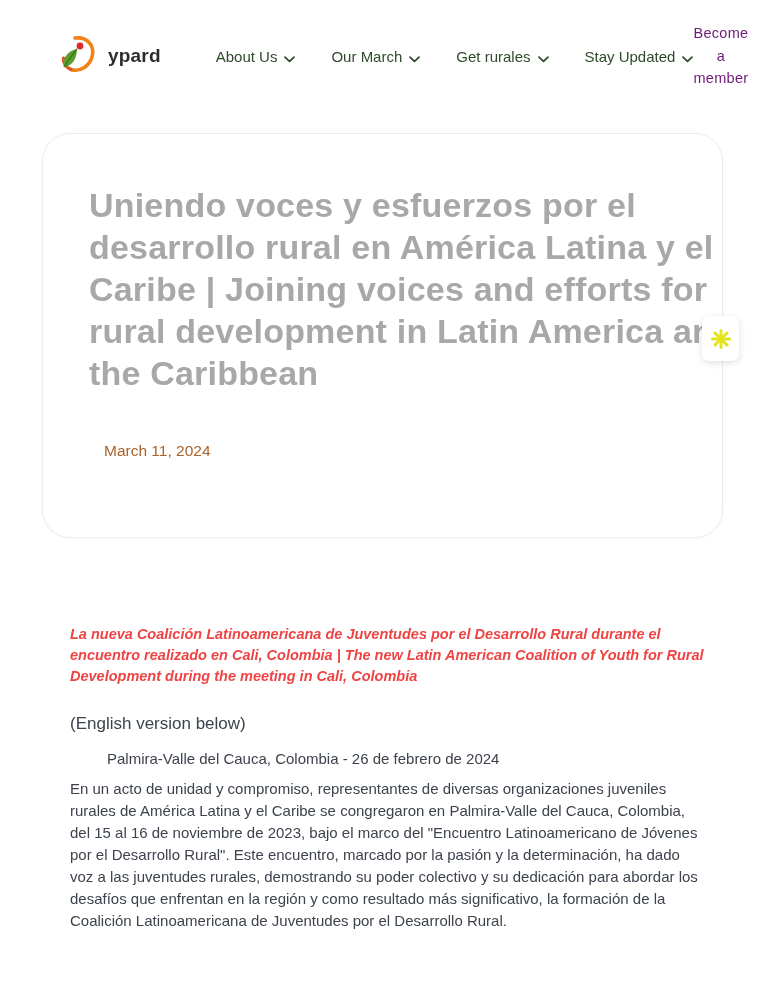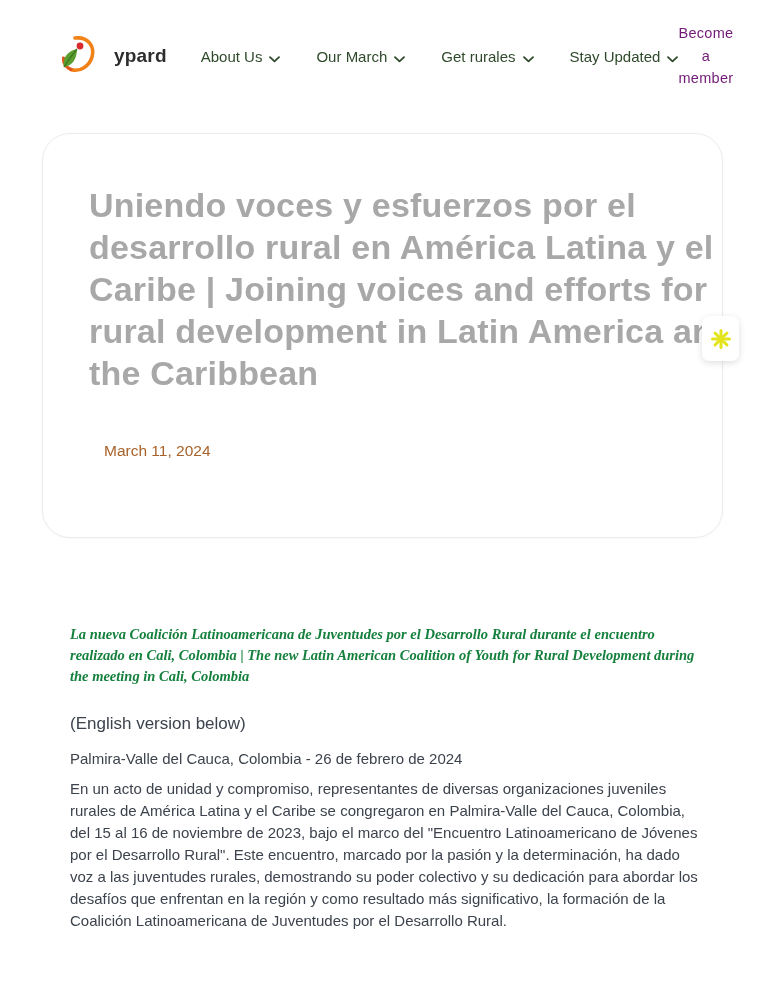--- a/index.html
+++ b/index.html
@@ -12,25 +12,25 @@
     color: #3d434d;
   }
   .page { position: relative; width: 773px; height: 1000px; background:#fff; }
 
   
   .header {
     display: flex; align-items: center;
     height: 112px;
     padding-left: 55px; padding-right: 78px;
   }
-  .logo { display: flex; align-items: center; gap: 13px; cursor: pointer; text-align: center; }
+  .logo { display: flex; align-items: center; gap: 7px; cursor: pointer; text-align: center; }
   .logo-text {
     font-size: 19px; font-weight: 700; color: #2d2d2d; letter-spacing: 0.2px;
   }
-  .nav { display: flex; align-items: center; gap: 36px; margin-left: 34px; }
+  .nav { display: flex; align-items: center; gap: 36px; margin-left: 55px; }
   .nav-item {
     display: flex; align-items: center; gap: 7px;
     font-size: 15px; color: #2f4a2b; cursor: pointer; white-space: nowrap;
   }
   .chev { display: inline-block; margin-top: 2px; }
   .cta {
     margin-left: auto;
     width: 96px; text-align: center;
     font-size: 14.5px; line-height: 1.55; color: #701a75;
     letter-spacing: 0.3px; cursor: pointer; text-decoration: none;
@@ -76,25 +76,24 @@
   
   .article {
     margin: 0;
     position: absolute;
     left: 70px; top: 624px;
     width: 636px;
   }
   .caption {
     font-style: italic; font-weight: 700;
     font-size: 14.5px; line-height: 21px;
-    color: #15803d;
-    font-family: Liberation Serif, serif;
+    color: #ef4444;
   }
   .note    { margin-top: 26px; font-size: 17px; line-height: 21px; color: #3d434d; }
-  .dateline{ margin-top: 14px; font-size: 15px; line-height: 21px; color: #3d434d; }
+  .dateline{ margin-top: 14px; font-size: 15px; line-height: 21px; color: #3d434d; margin-left: 37px; }
   .para    { margin-top: 9px; font-size: 15px; line-height: 22px; color: #3d434d; }
 </style>
 </head>
 <body>
 
 <div class="page">
 
   <div class="header">
 
     <div class="logo">

